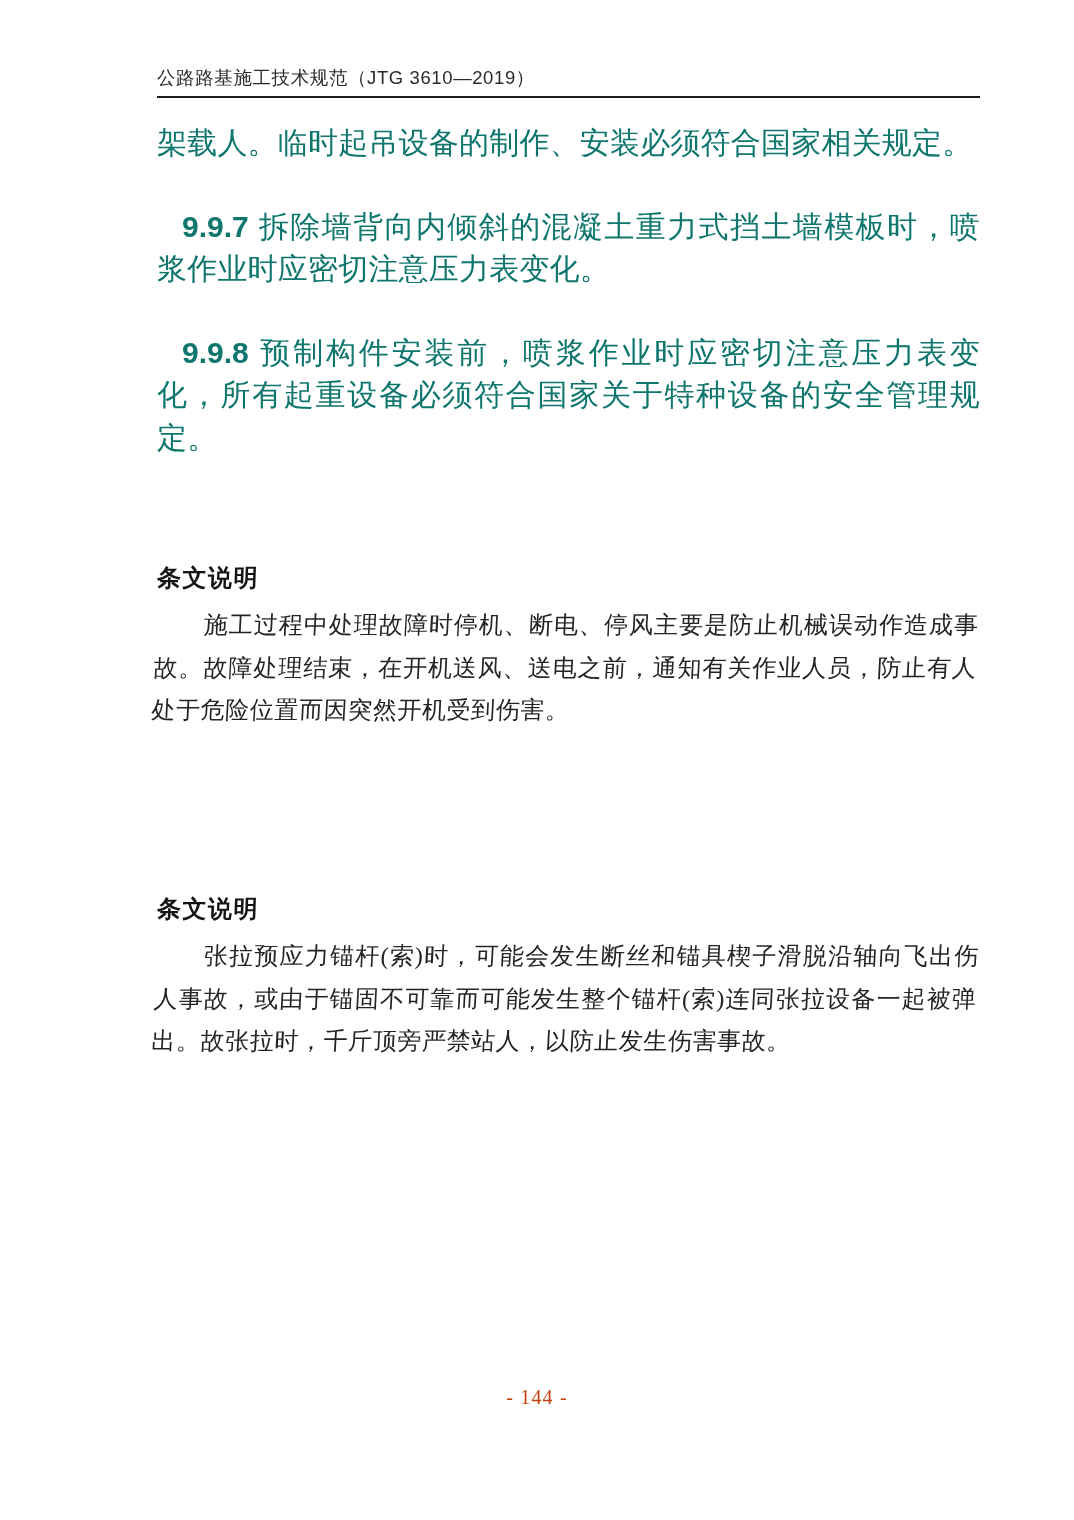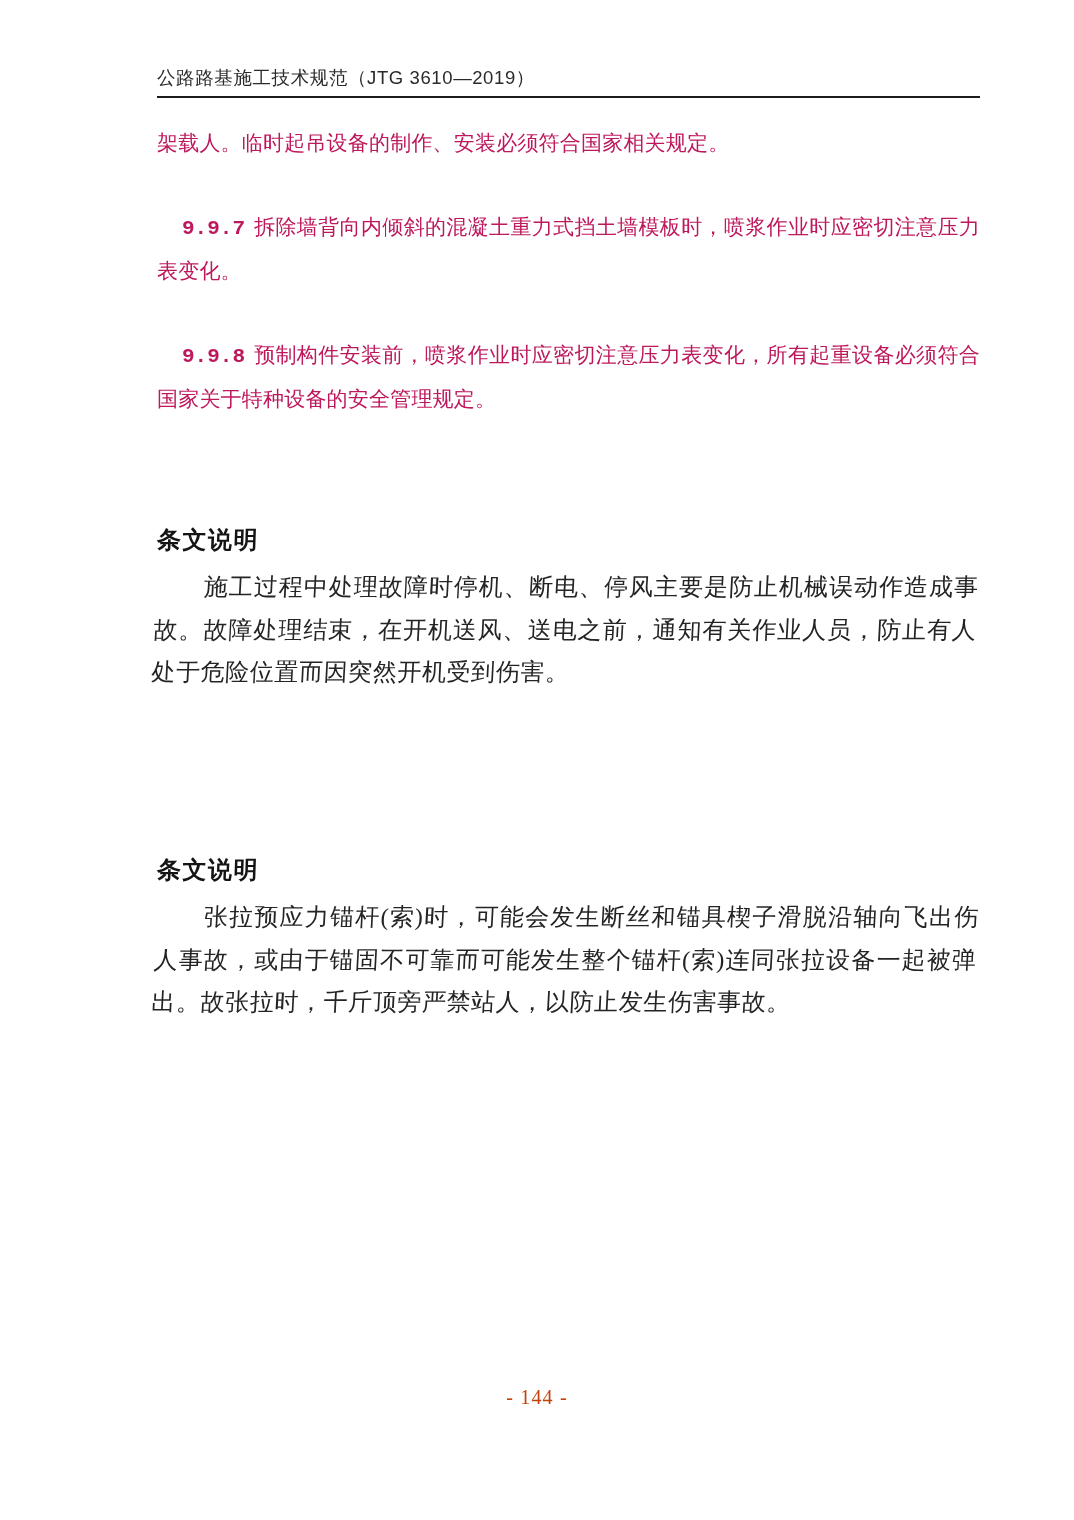--- a/index.html
+++ b/index.html
@@ -49,37 +49,37 @@
   .content {
     position: absolute;
     left: 157px;
     top: 122px;
     width: 823px;
   }
 
   
   p.clause {
     margin: 0;
-    font-size: 21px;
+    font-size: 30px;
     line-height: 42.5px;
     text-align: justify;
     text-justify: inter-ideograph;
     letter-spacing: 0.2px;
-    color: #be185d;
+    color: #0f766e;
     font-family: "Liberation Serif", "DejaVu Serif", serif;
   }
   p.clause.cont {
     text-indent: 0;
   }
   p.clause.numbered {
     text-indent: 25px;
   }
   .clause-num {
     font-weight: bold;
-    font-family: Liberation Mono, monospace;
+    font-family: Liberation Sans, sans-serif;
     letter-spacing: 0px;
     padding-right: 9px;
   }
 
   
   .note-heading {
     margin: 0;
     font-size: 24px;
     line-height: 40px;
     font-weight: bold;

